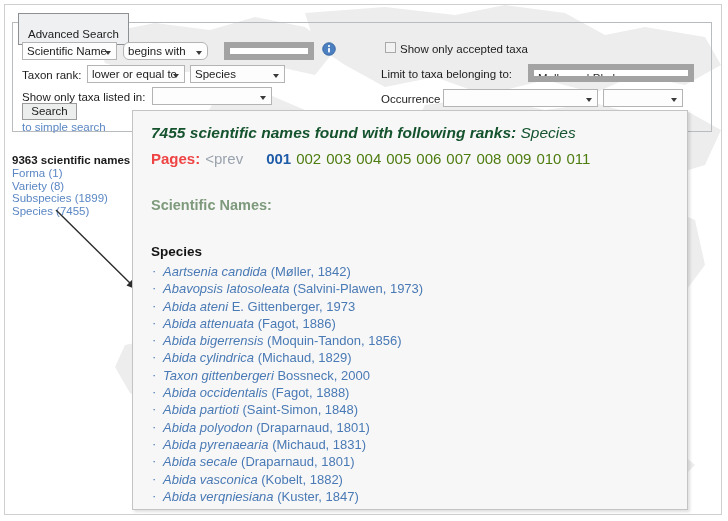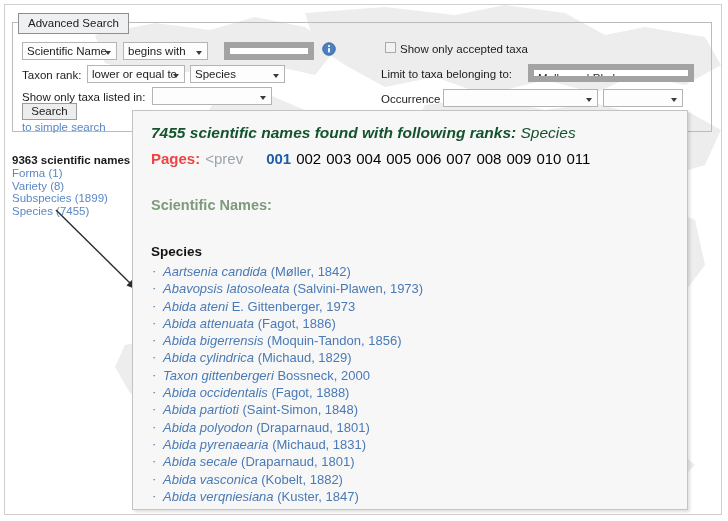--- a/index.html
+++ b/index.html
@@ -48,21 +48,21 @@
     position: absolute;
     left: 12px; top: 22px;
     width: 700px; height: 110px;
     border: 1px solid #b9bcbe;
     box-sizing: border-box;
     background: transparent;
   }
   #tab-advanced-search {
     position: absolute;
     left: 18px; top: 13px;
-    padding: 2px 9px 3px 9px;
+    padding: 13px 9px 3px 9px;
     border: 1px solid #8d9092;
     background: #eef0f1;
     font-size: 11.5px;
     color: #1b1b1b;
     line-height: 14px;
     white-space: nowrap;
   }
 
   .form-label {
     position: absolute;
@@ -214,21 +214,21 @@
     white-space: nowrap;
     line-height: 19px;
     color: #1a1a1a;
   }
   #pages-label { font-weight: bold; color:#ef4444; }
   .page-prev {
     color: #9aa3ad;
     padding-left: 5px;
   }
   .page-num {
-    color: #000000;
+    color: #4d7c0f;
     padding-left: 5px;
   }
   .page-num.current {
     color: #1f5ca8;
     font-weight: bold;
     margin-left: 18px;
   }
 
   #scientific-names-heading {
     position: absolute;
@@ -300,21 +300,21 @@
       </g>
     </svg>
   </div>
 
   <div id="page-border"></div>
 
   <div id="search-fieldset"></div>
   <div id="tab-advanced-search">Advanced Search</div>
 
   <div class="sel" style="left:22px; top:42px; width:95px;">Scientific Name</div>
-  <div class="sel" style="left:123px; top:42px; width:85px;">begins with</div>
+  <div class="sel" style="left:123px; top:42px; width:85px;border-radius:6px;">begins with</div>
   <div class="txt" style="left:224px; top:42px; width:90px;" title=""></div>
 
   <div id="info-icon">
     <svg width="14" height="14" viewBox="0 0 14 14" xmlns="http://www.w3.org/2000/svg">
       <circle cx="7" cy="7" r="6.3" fill="#4b7fc0" stroke="#2d5f9e" stroke-width="0.8"></circle>
       <circle cx="7" cy="4.1" r="1.05" fill="#ffffff"></circle>
       <rect x="6.1" y="5.9" width="1.8" height="4.6" rx="0.7" fill="#ffffff"></rect>
     </svg>
   </div>
 

